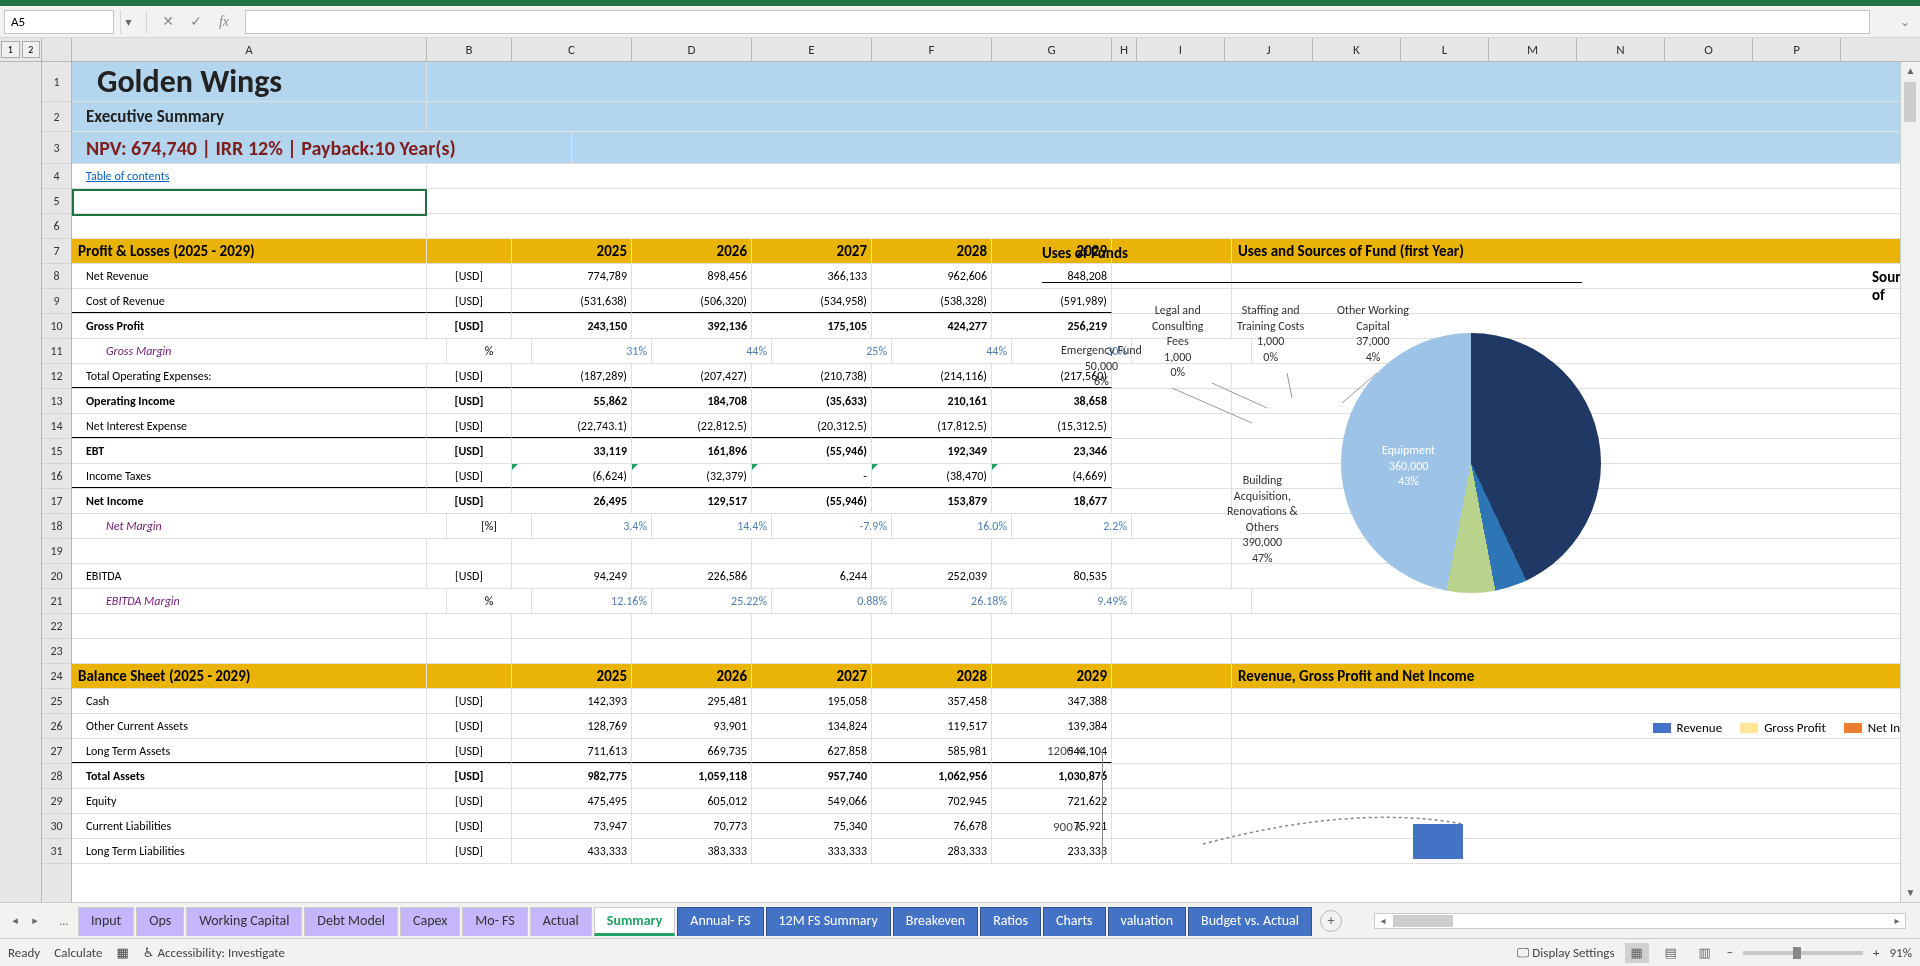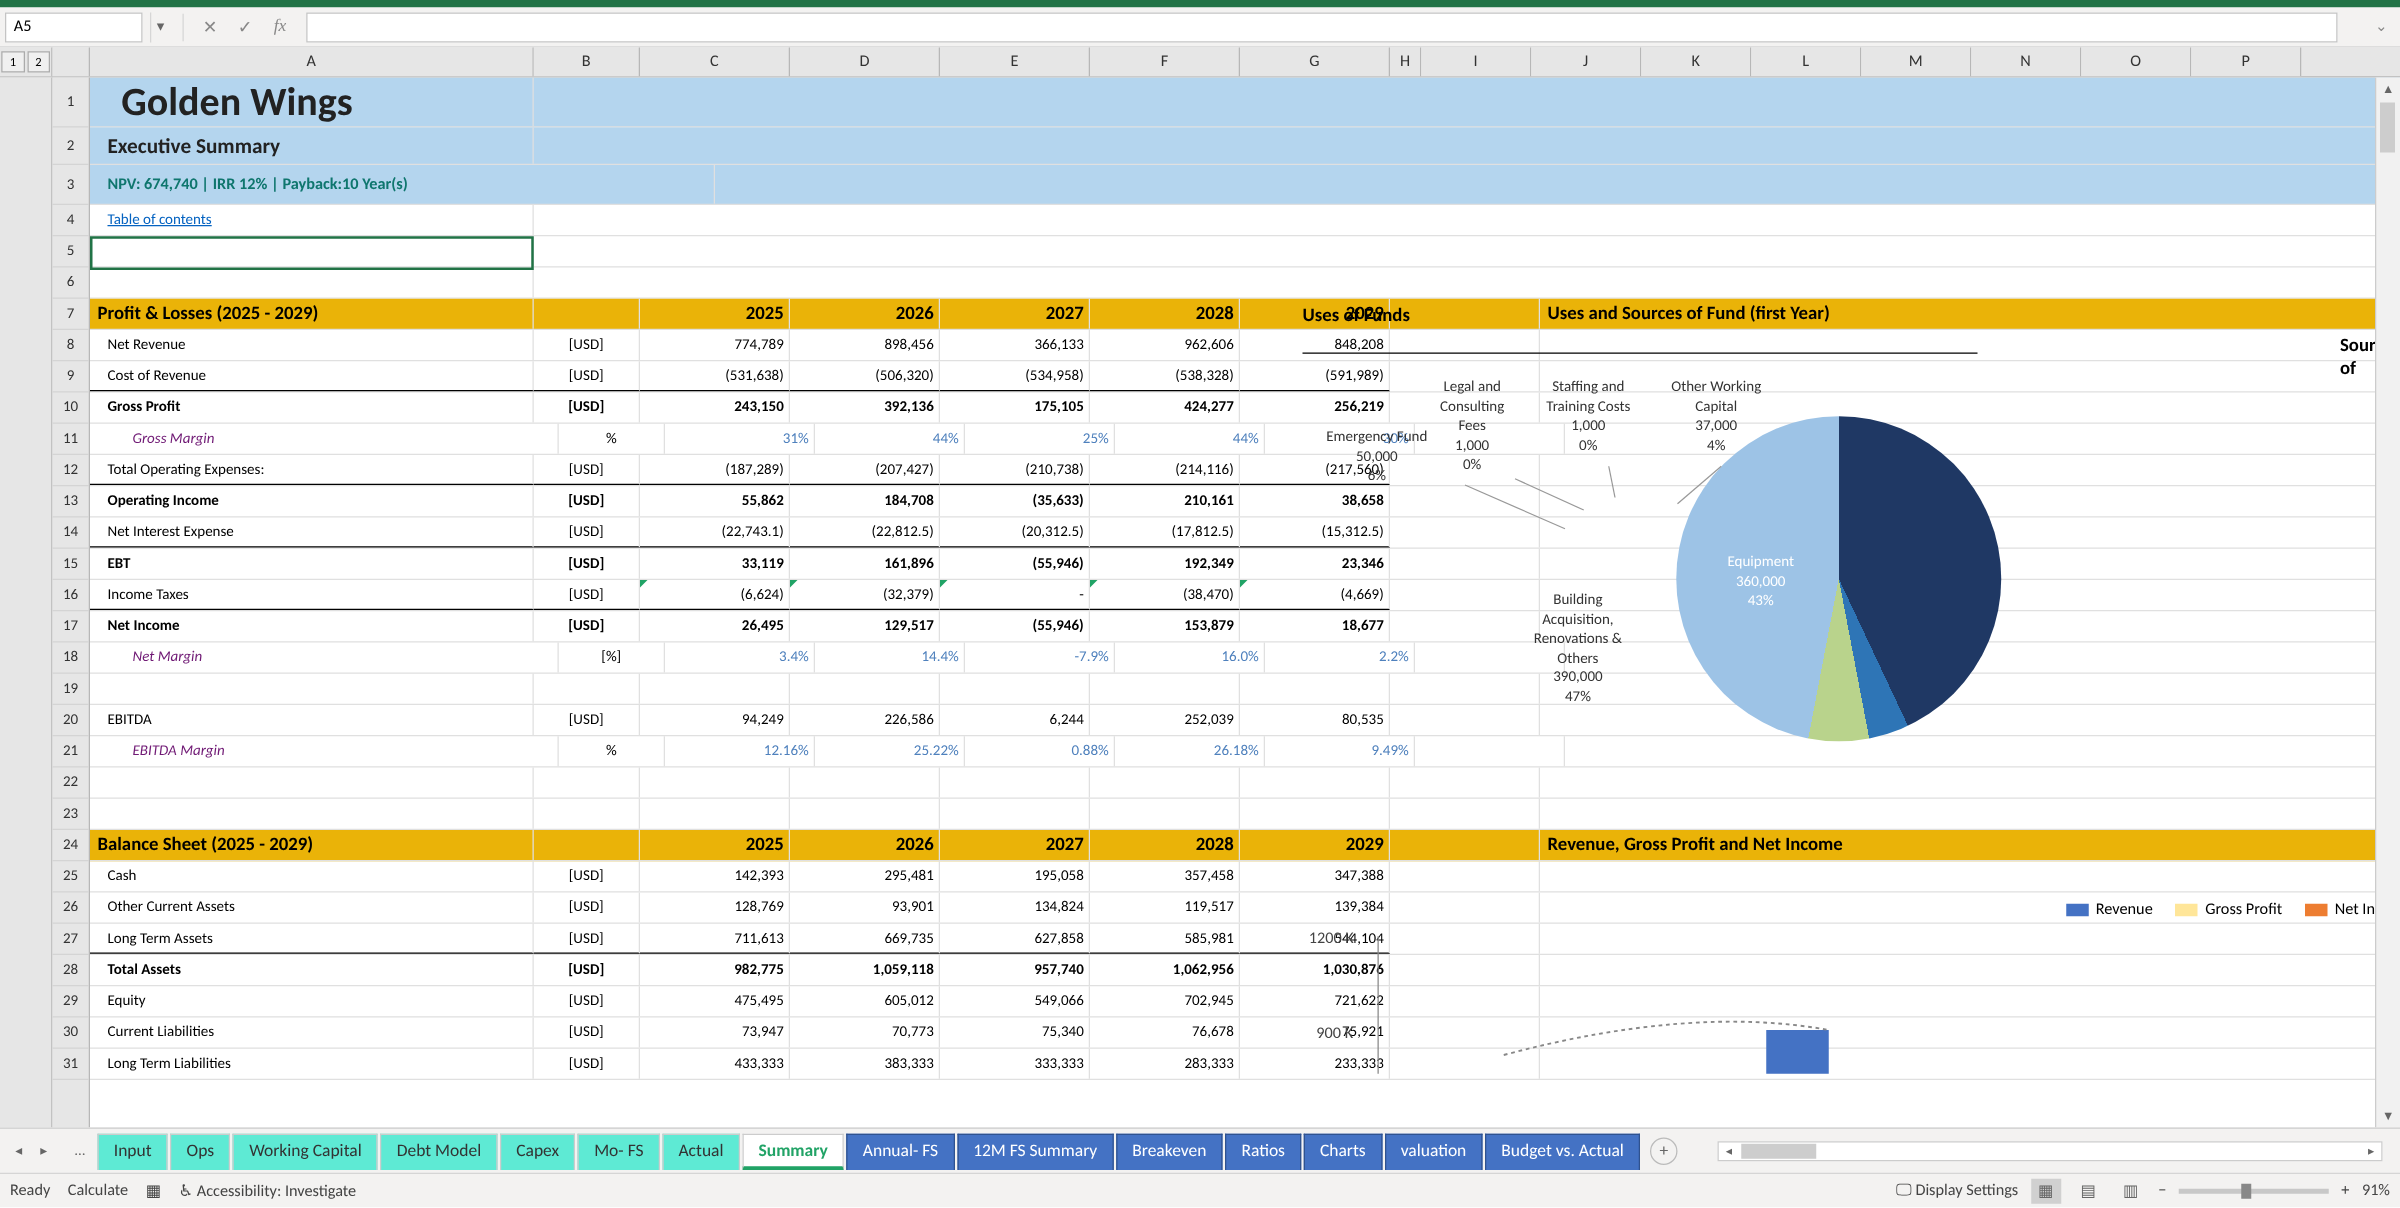--- a/index.html
+++ b/index.html
@@ -37,21 +37,21 @@
 
   
   .cA { width:355px; } .cB { width:85px; text-align:center; }
   .cC,.cD,.cE,.cF,.cG,.cH { width:120px; text-align:right; }
   .cChart { flex:1; border-right:none; position:relative; }
 
   
   .banner { background:#b4d5ee; }
   .title-text { font-size:32px; font-weight:bold; font-family:Calibri; color:#222; padding-left:25px; line-height:40px; }
   .sub-text { font-size:17px; font-weight:bold; padding-left:14px; color:#222; }
-  .metrics-text { font-size:13px; font-weight:bold; padding-left:14px; color:#0f766e; }
+  .metrics-text { font-size:20px; font-weight:bold; padding-left:14px; color:#7f1d1d; }
 
   .link-cell { color:#0563c1; text-decoration:underline; cursor:pointer; }
 
   .selected-cell { position:absolute; border:2px solid #217346; background:transparent; pointer-events:none; }
 
   .section-header { background:#eab308; font-weight:bold; font-size:15px; }
   .bold { font-weight:bold; }
   .blue-txt { color:#701a75; font-style:italic;margin-left:20px; }
   .blue-val { color:#4f81bd; }
   .indent { padding-left:14px; }
@@ -75,21 +75,21 @@
   .cl-center-eq { color:#fff; }
   .legend-row { display:flex; gap:18px; justify-content:flex-end; font-size:13px; margin:8px 0 14px 0; }
   .legend-item { display:flex; align-items:center; gap:6px; }
   .sw { width:18px; height:10px; }
   .axis-label { position:absolute; font-size:13px; color:#444; }
 
   
   .tab-strip { height:36px; background:#f3f2f1; display:flex; align-items:center; border-top:1px solid #ccc; padding:0 6px; gap:2px; position:relative; }
   .tab-nav { display:flex; gap:2px; margin-right:6px; }
   .nav-btn { width:18px; height:20px; display:flex; align-items:center; justify-content:center; color:#666; cursor:pointer; font-size:11px; }
-  .tab { padding:4px 12px; background:#5eead4; border:1px solid #ccc; border-bottom:none; font-size:14px; cursor:pointer; position:relative; bottom:-1px; color:#333; }
+  .tab { padding:4px 12px; background:#c4b5fd; border:1px solid #ccc; border-bottom:none; font-size:14px; cursor:pointer; position:relative; bottom:-1px; color:#333; }
   .tab.active { border-bottom:3px solid #21a366; font-weight:bold; color:#21a366; background:#fff; }
   .tab.blue { background:#4472c4; color:#fff; border-color:#2f528f; }
   .tab-more { width:24px; text-align:center; color:#666; cursor:pointer; }
   .new-sheet { margin-left:6px; width:22px; height:22px; border:1px solid #bbb; border-radius:50%; display:flex; align-items:center;justify-content:center; font-size:14px; color:#666; cursor:pointer; }
   .hscroll { flex:1; margin:0 8px; height:16px; background:#fff; border:1px solid #ccc; position:relative; display:flex; align-items:center; }
   .hscroll .hbtn{ width:16px;text-align:center;color:#666;cursor:pointer;font-size:10px;}
   .hscroll .thumb{ position:absolute; left:18px; width:60px; height:12px; background:#cdcdcd; top:1px;}
 
   
   .status-bar { height:28px; background:#f3f2f1; border-top:1px solid #ccc; display:flex; align-items:center; padding:0 8px; font-size:13px; color:#444; gap:14px; }

